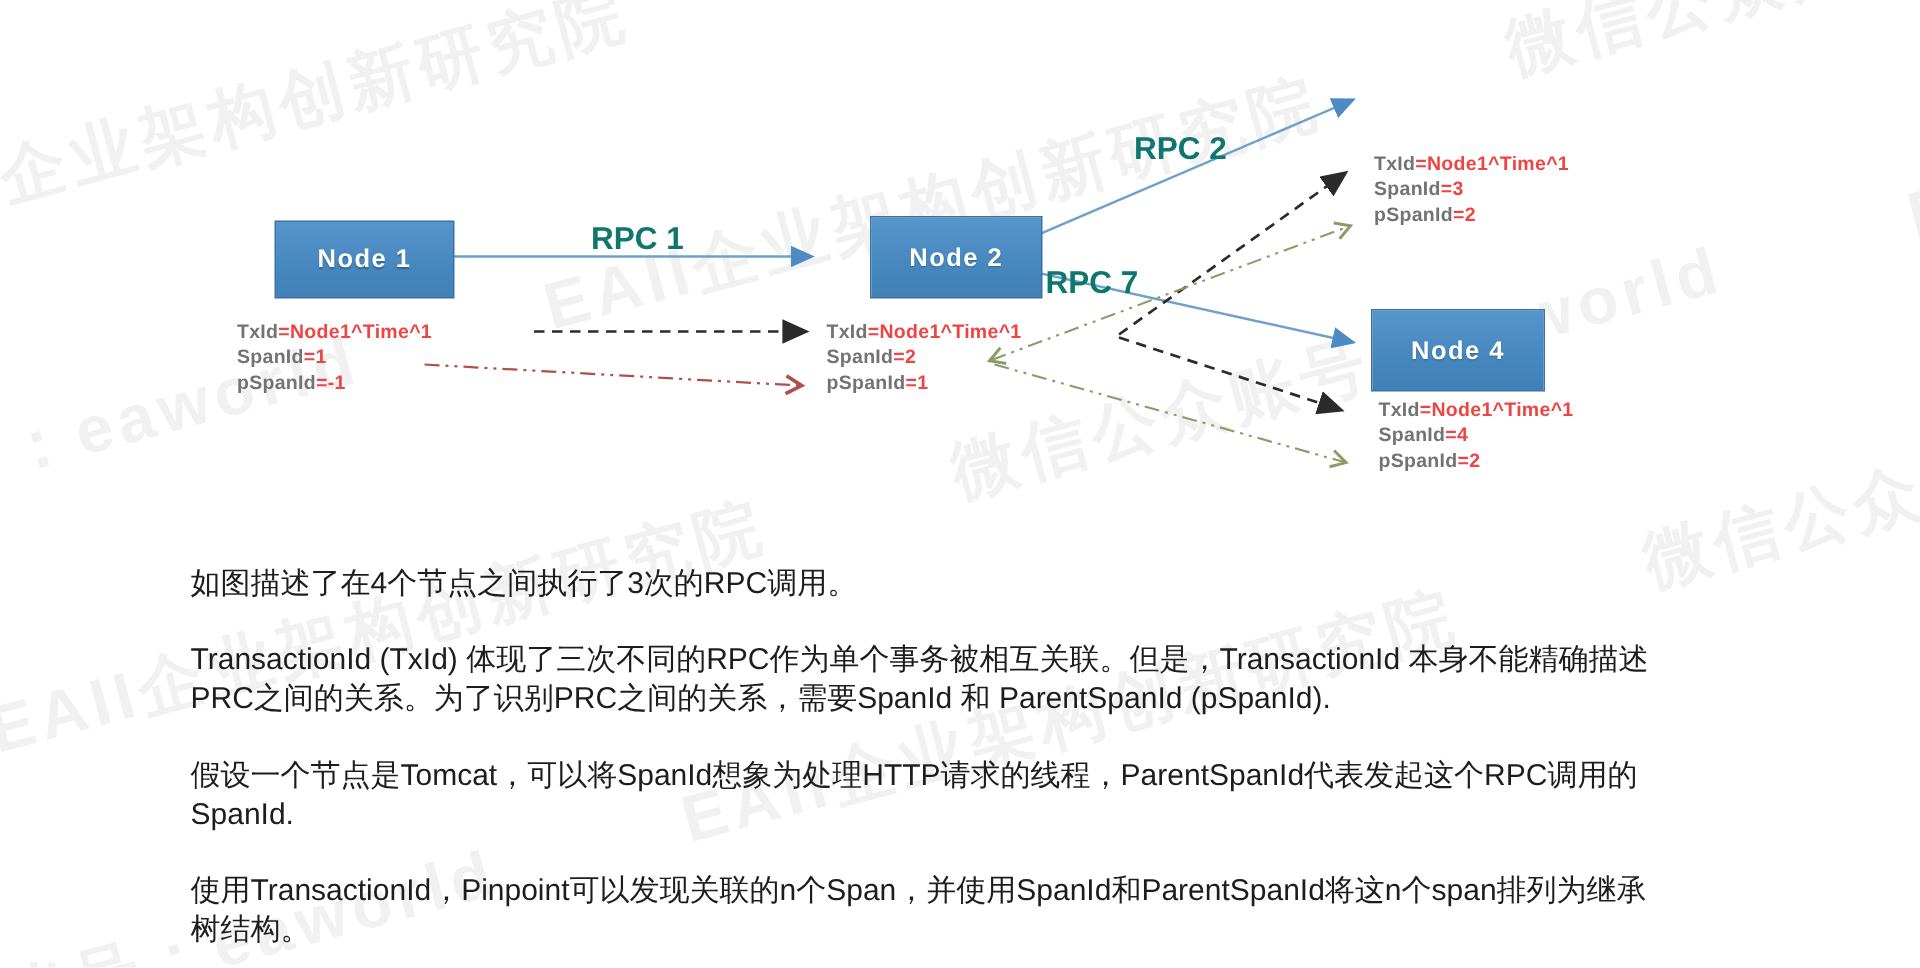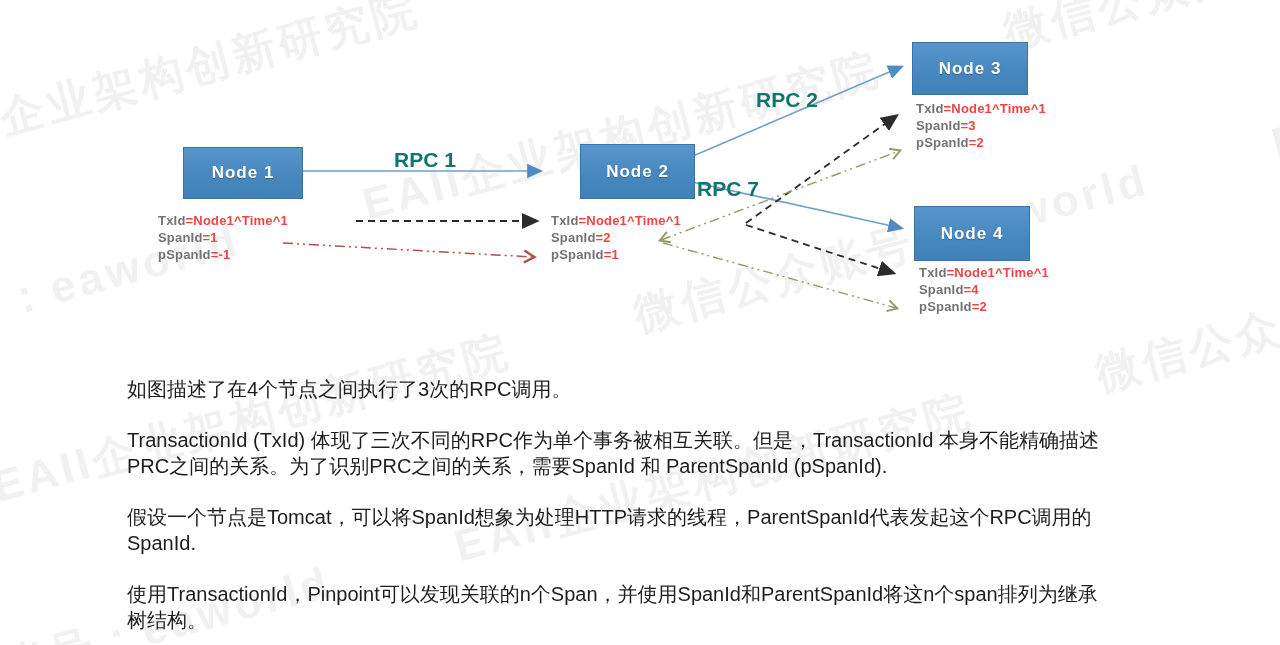--- a/index.html
+++ b/index.html
@@ -110,23 +110,20 @@
     <line x1="661" y1="240" x2="899" y2="151" stroke="#8c9c68" stroke-width="1.4" stroke-dasharray="10 4 2 4 2 4" marker-start="url(#mgreenrev)" marker-end="url(#mgreen)"></line>
     <line x1="663" y1="243" x2="896" y2="308" stroke="#8c9c68" stroke-width="1.4" stroke-dasharray="10 4 2 4 2 4" marker-end="url(#mgreen)"></line>
   </svg>
 
   <div id="node1" class="node-box">
     <span>Node 1</span>
   </div>
   <div id="node2" class="node-box">
     <span>Node 2</span>
   </div>
-  <div id="node3" class="node-box">
-    <span>Node 3</span>
-  </div>
   <div id="node4" class="node-box">
     <span>Node 4</span>
   </div>
 
   <div id="rpc1" class="rpc-label">RPC 1</div>
   <div id="rpc2" class="rpc-label">RPC 2</div>
   <div id="rpc3" class="rpc-label">RPC 7</div>
 
   <div id="fields1" class="fields">
     <div><span class="k">TxId</span><span class="v">=Node1^Time^1</span></div>

